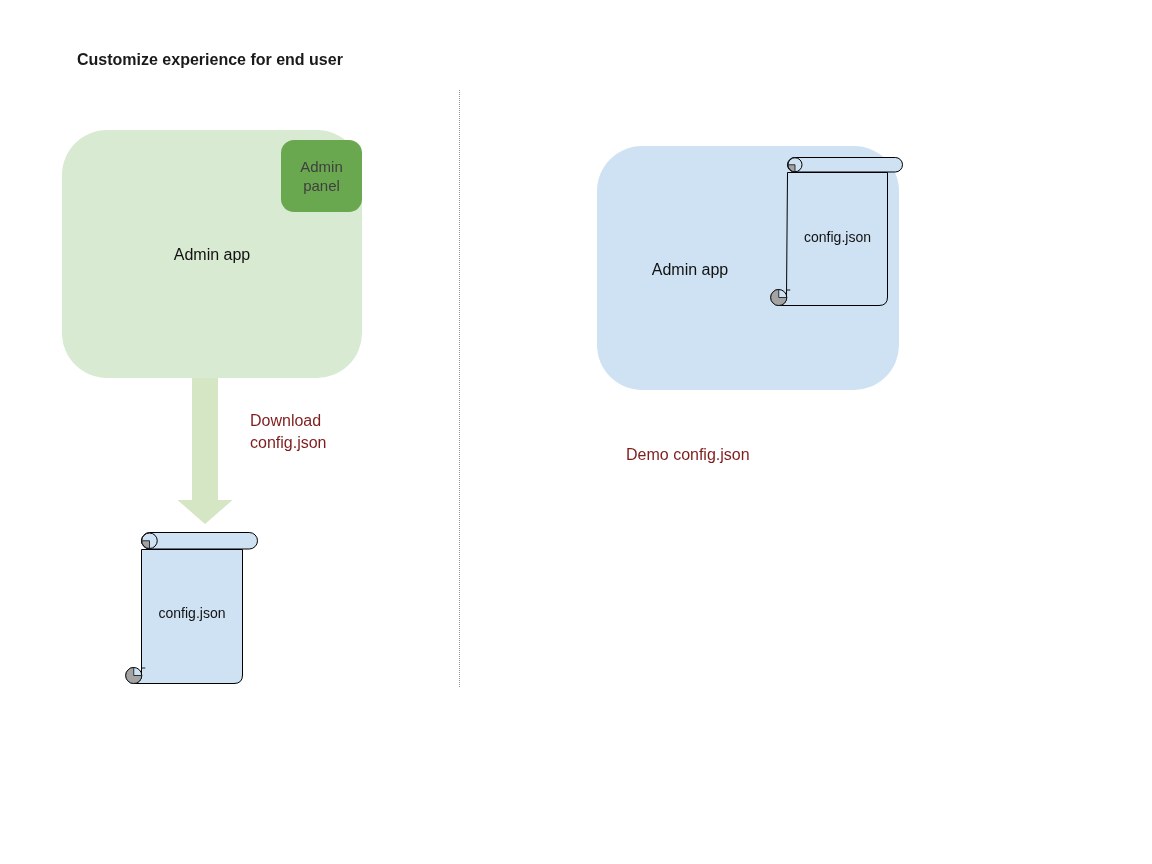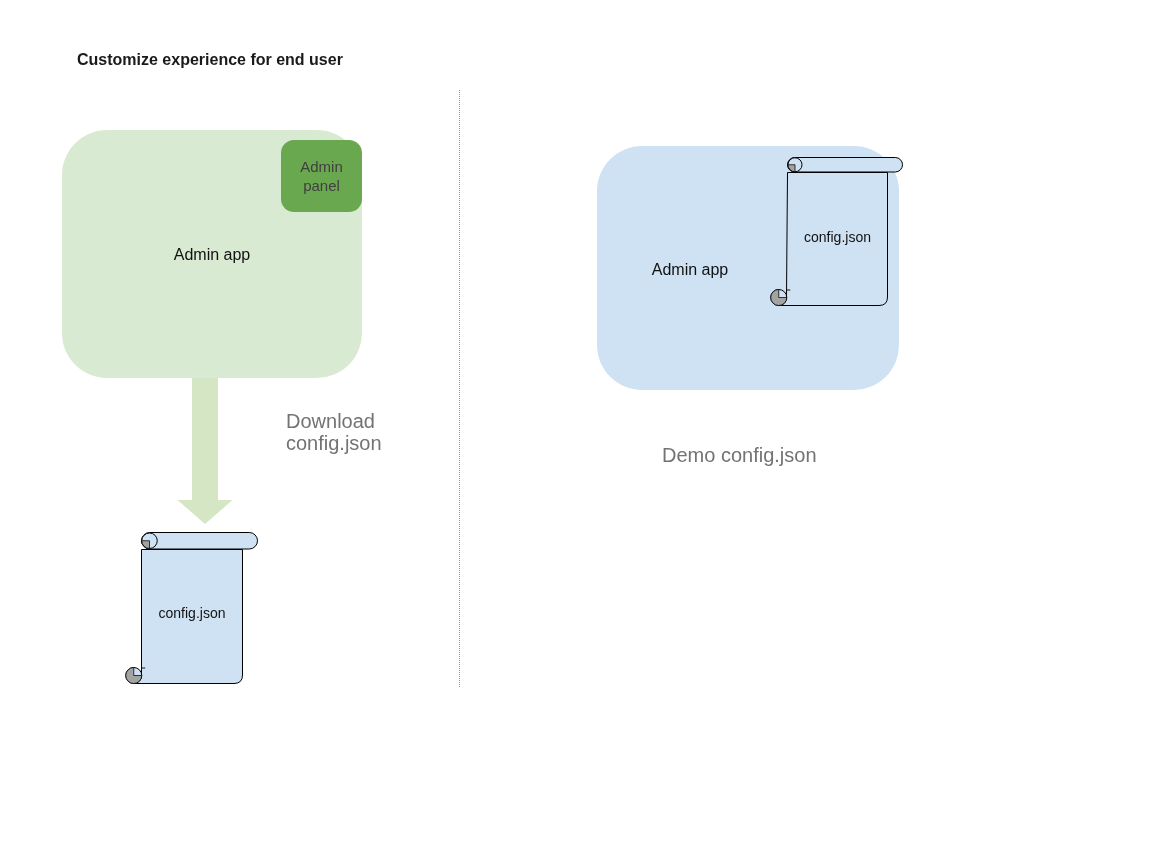--- a/index.html
+++ b/index.html
@@ -2,21 +2,21 @@
 <html><head>
 <meta charset="utf-8">
 <style>
   html,body{margin:0;padding:0;background:#fff;}
   #canvas{
     position:relative;width:1152px;height:864px;background:#ffffff;overflow:hidden;
     font-family:"Liberation Sans","DejaVu Sans",sans-serif;color:#141414;
   }
   .abs{position:absolute;}
   .title{font-size:16px;line-height:20px;color:#1a1a1a;white-space:nowrap;}
-  .caption{font-size:20px;line-height:22px;color:#737373;margin-left:36px;}
+  .caption{font-size:16px;line-height:22px;color:#7f1d1d;}
   .app-box{border-radius:45px;}
   .admin-app{left:62px;top:130px;width:300px;height:248px;background:#d9ead3;}
   .demo-app{left:597px;top:146px;width:302px;height:244px;background:#cfe2f3;}
   .box-label{font-size:16px;line-height:18px;text-align:center;color:#111;}
   .admin-app-label{left:62px;top:246px;width:300px;}
   .demo-app-label{left:597px;top:261px;width:186px;}
   .admin-panel{
     left:281px;top:140px;width:81px;height:72px;background:#6aa84f;border-radius:13px;
     display:flex;align-items:center;justify-content:center;
   }

